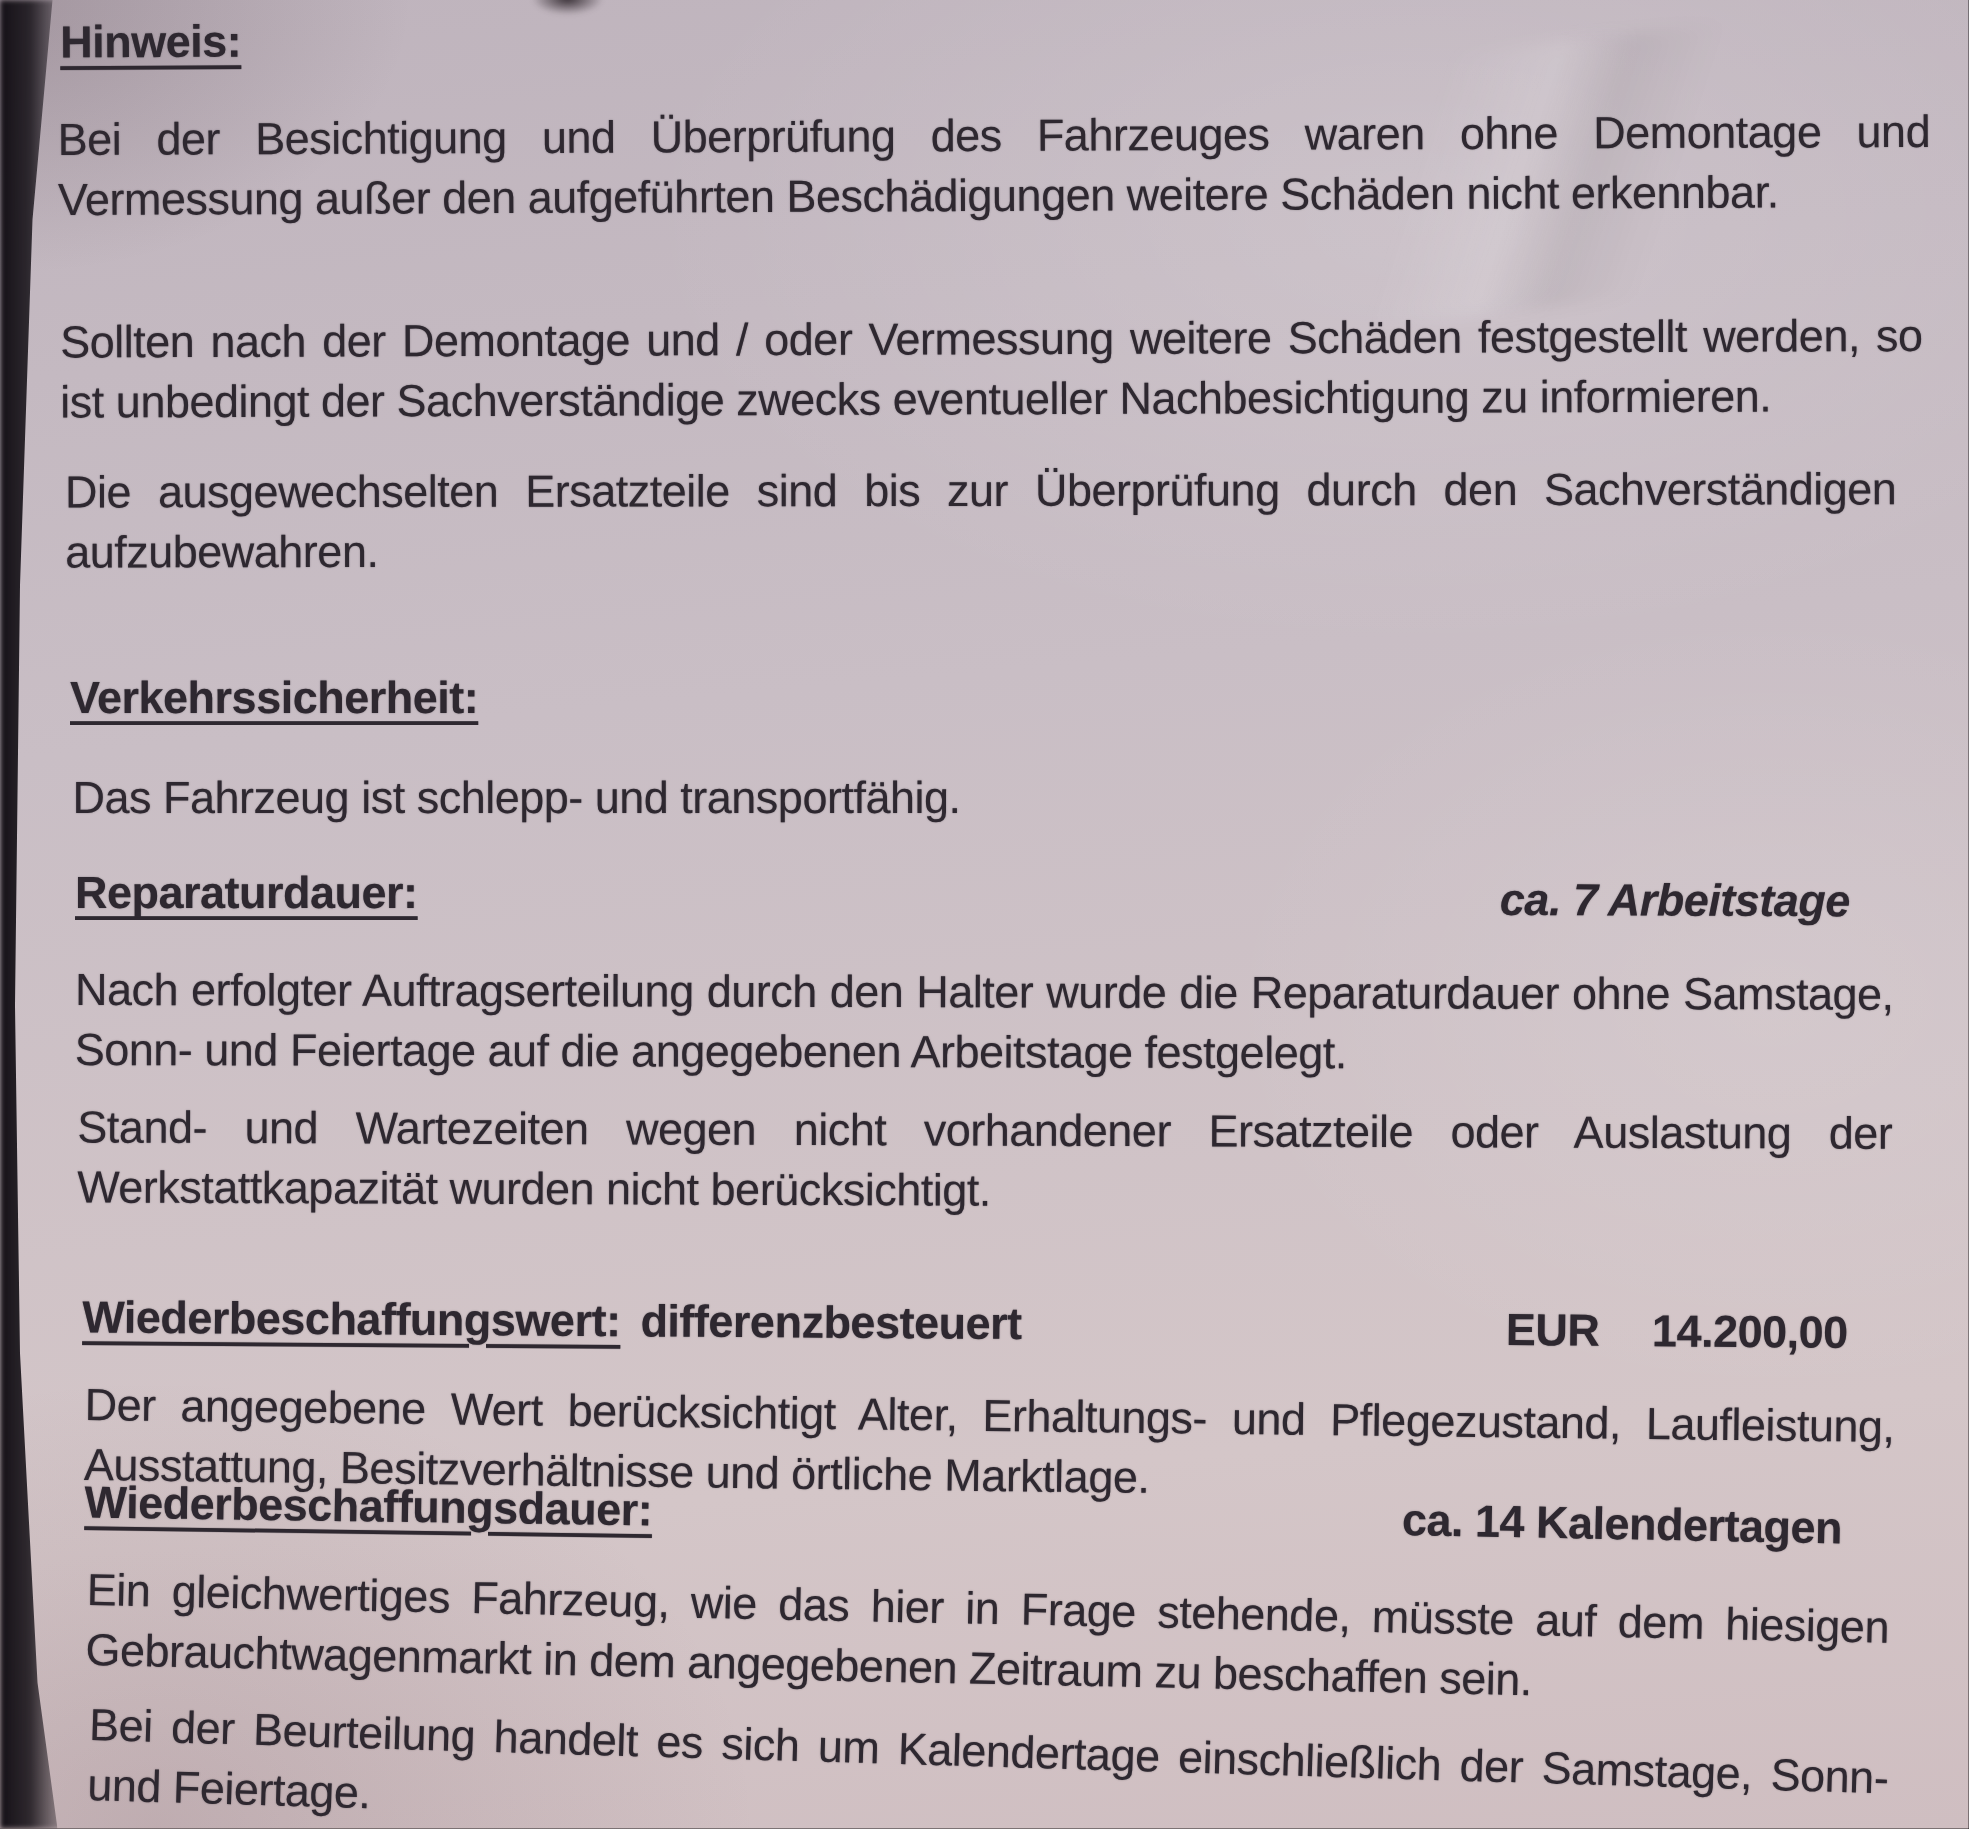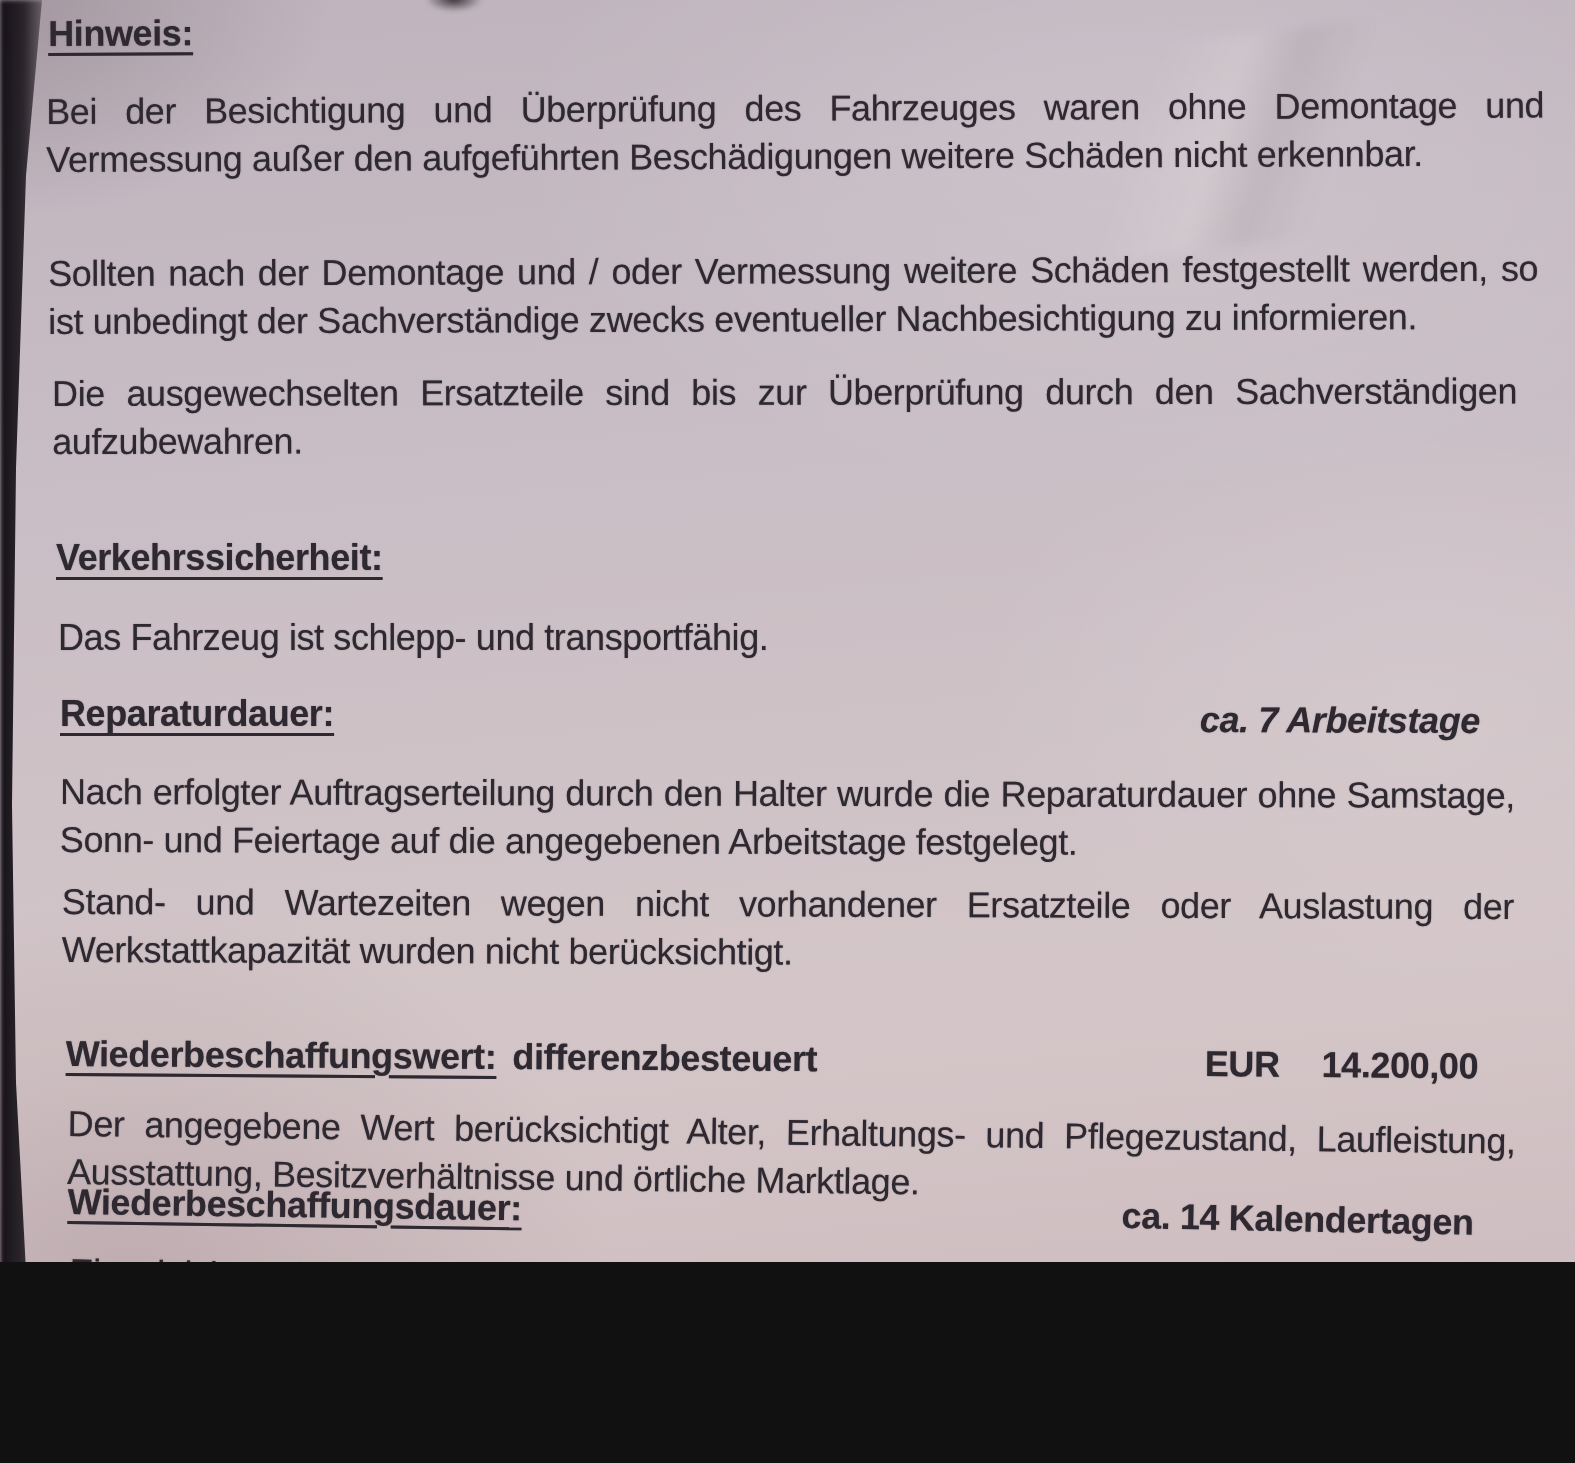--- a/index.html
+++ b/index.html
@@ -5,21 +5,21 @@
   :root {
     --paper: #c9bec5;
     --paper-dark: #bfb4bd;
     --paper-light: #d4c6c8;
     --ink: #2e2830;
   }
   html, body { margin: 0; padding: 0; background: #111; }
   .photo {
     position: relative;
     width: 1575px;
-    height: 1262px;
+    height: 1463px;
     overflow: hidden;
     font-family: "Liberation Sans", sans-serif;
     color: var(--ink);
     background:
       radial-gradient(ellipse 900px 500px at 72% 12%, rgba(255,255,255,0.14), rgba(255,255,255,0) 70%),
       radial-gradient(ellipse 700px 500px at 90% 55%, rgba(255,255,255,0.10), rgba(255,255,255,0) 65%),
       radial-gradient(ellipse 800px 600px at 8% 100%, rgba(110,80,90,0.18), rgba(110,80,90,0) 60%),
       radial-gradient(ellipse 600px 400px at 0% 0%, rgba(60,40,50,0.22), rgba(60,40,50,0) 55%),
       linear-gradient(175deg, var(--paper-dark) 0%, var(--paper) 38%, var(--paper-light) 78%, #cfbec1 100%);
   }

